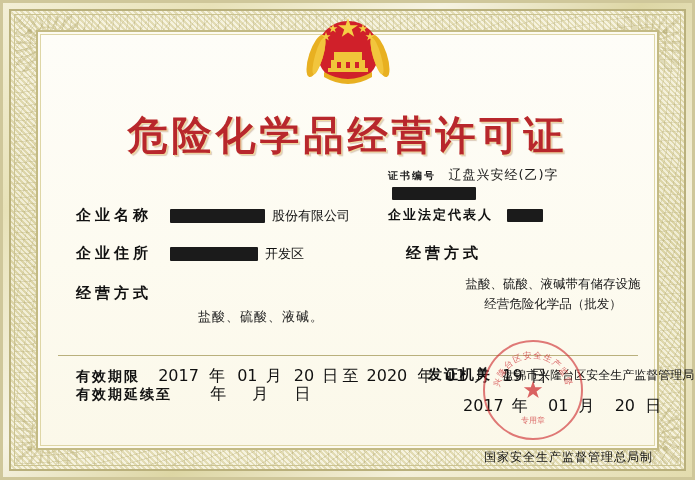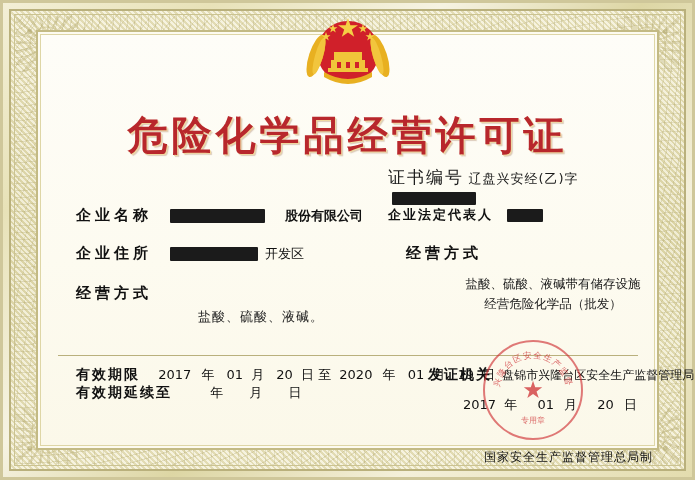--- a/index.html
+++ b/index.html
@@ -115,22 +115,22 @@
     font-size: 13px;
     color: #111;
   }
   .redacted {
     display: inline-block;
     background: #1b1b1b;
     vertical-align: middle;
     border-radius: 1px;
   }
   .certno-row { position: absolute; left: 330px; top: 0px; }
-  .certno-label { font-weight: normal; font-size: 17px; letter-spacing: 2px; }
-  .certno-value { font-size: 13px; letter-spacing: 1px; }
+  .certno-label { font-weight: bold; font-size: 10px; letter-spacing: 2px; }
+  .certno-value { font-size: 13px; margin-left: 8px; letter-spacing: 1px; }
 
   .scope-text {
     position: absolute;
     left: 140px;
     top: 142px;
     font-size: 13px;
     letter-spacing: 1px;
   }
   .mode-lines {
     position: absolute;
@@ -155,21 +155,21 @@
     position: absolute;
     left: 58px;
     top: 366px;
     width: 585px;
     font-family: "DejaVu Sans", sans-serif;
     font-size: 13px;
     color: #111;
   }
   .frow { position: absolute; white-space: nowrap; }
   .flabel { font-weight: bold; font-size: 14px; letter-spacing: 2px; }
-  .fval { font-size: 13px; }
+  .fval { font-size: 16px; }
   .seal {
     position: absolute;
     left: 425px;
     top: -26px;
     width: 96px;
     height: 96px;
     border-radius: 50%;
     border: 2.5px solid rgba(205,40,45,0.72);
     color: rgba(205,40,45,0.80);
     opacity: 0.85;
@@ -260,21 +260,21 @@
 
     <div class="certno-row">
       <span class="certno-label">证书编号</span>
       <span class="certno-value">辽盘兴安经(乙)字</span>
       <span class="redacted" style="width:84px;height:13px;margin-left:4px;"></span>
     </div>
 
     <div class="row" style="left:18px; top:40px;">
       <span class="lbl">企业名称</span>
       <span class="redacted" style="width:95px;height:14px;margin-left:14px;"></span>
-      <span class="val" style="margin-left:15px;font-weight:bold;">股份有限公司</span>
+      <span class="val" style="margin-left:2px;">股份有限公司</span>
     </div>
     <div class="row" style="left:330px; top:40px;">
       <span class="lbl small">企业法定代表人</span>
       <span class="redacted" style="width:36px;height:13px;margin-left:10px;"></span>
     </div>
 
     <div class="row" style="left:18px; top:78px;">
       <span class="lbl">企业住所</span>
       <span class="redacted" style="width:88px;height:14px;margin-left:14px;"></span>
       <span class="val" style="margin-left:2px;">开发区</span>

